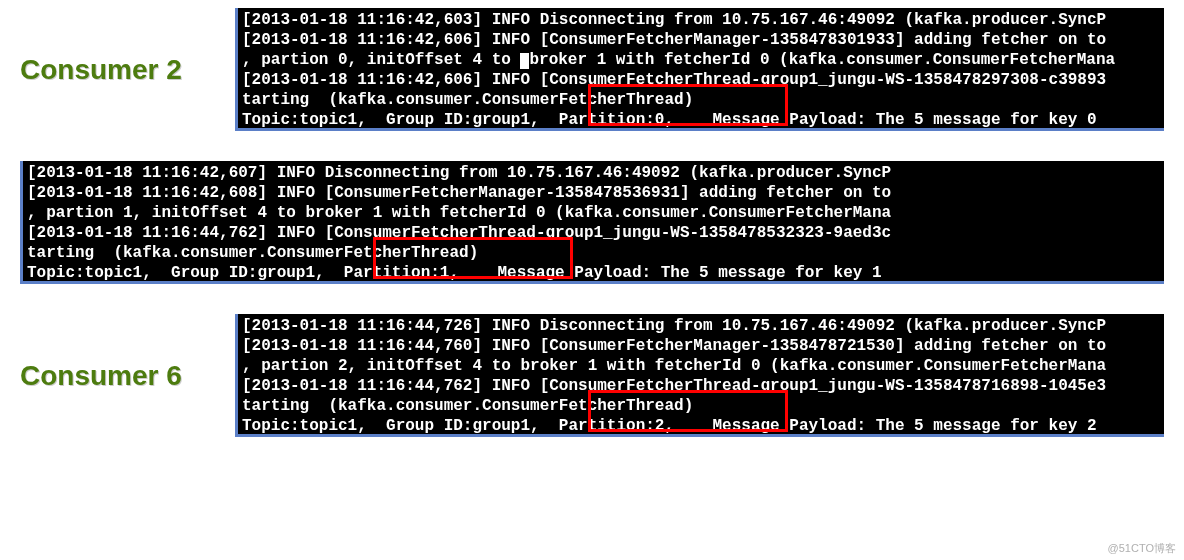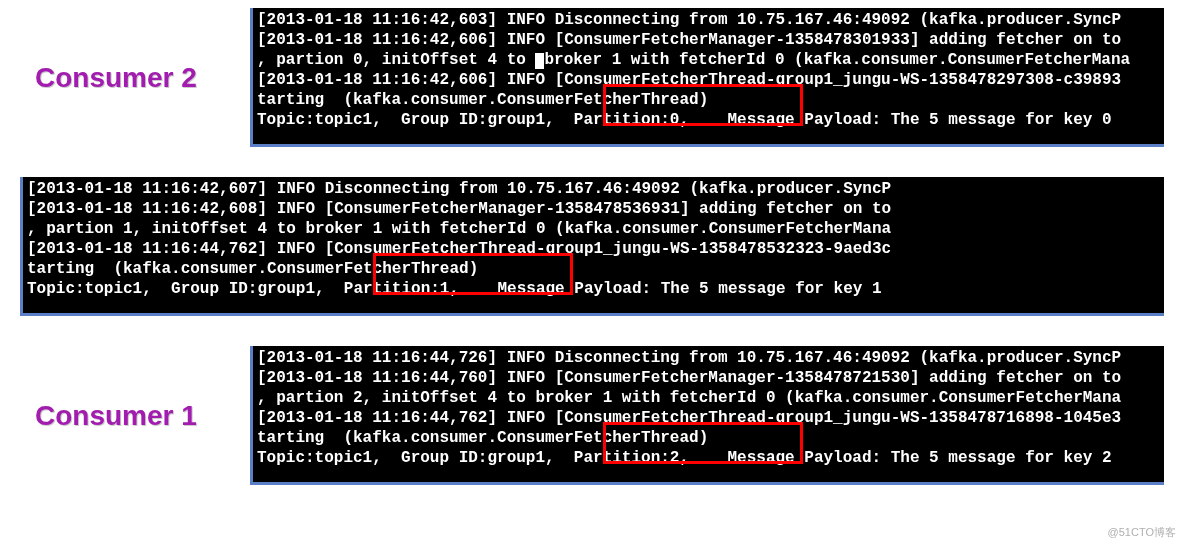--- a/index.html
+++ b/index.html
@@ -18,44 +18,43 @@
     .consumer-block {
       display: flex;
       align-items: center;
       margin-bottom: 30px;
     }
     .consumer-label {
       width: 215px;
       flex-shrink: 0;
       font-size: 28px;
       font-weight: bold;
-      color: #a21caf;
+      color: #4d7c0f;
       text-shadow: 1px 1px 0 #ccc;
       padding-right: 10px;
-      margin-left: 15px;
     }
     .terminal-wrapper {
       border: 3px solid #5b7fc7;
       border-top: none;
       border-right: none;
       flex-grow: 1;
       overflow: hidden;
     }
     .terminal {
       background: #000000;
       color: #ffffff;
       font-family: 'Courier New', monospace;
       font-size: 16px;
       font-weight: bold;
       line-height: 20px;
       padding: 2px 4px;
       white-space: pre;
       overflow: hidden;
       position: relative;
-      height: 136px;
+      height: 120px;
     }
     .terminal-line {
       white-space: pre;
       height: 20px;
     }
     .cursor-block {
       background: #ffffff;
       display: inline-block;
       width: 9px;
       height: 16px;
@@ -63,40 +62,40 @@
     }
     .highlight-box {
       position: absolute;
       border: 3px solid #ff0000;
       background: transparent;
       pointer-events: none;
     }
     .watermark {
       position: fixed;
       right: 8px;
-      bottom: 20px;
+      bottom: 4px;
       font-size: 11px;
       color: #b0b0b0;
     }
   </style>
 </head>
 <body>
 
 <div id="container">
     <div class="consumer-block">
       <div class="consumer-label">Consumer 2</div>
       <div class="terminal-wrapper">
         <div class="terminal"><div class="terminal-line">[2013-01-18 11:16:42,603] INFO Disconnecting from 10.75.167.46:49092 (kafka.producer.SyncP</div><div class="terminal-line">[2013-01-18 11:16:42,606] INFO [ConsumerFetcherManager-1358478301933] adding fetcher on to</div><div class="terminal-line"><span>, partion 0, initOffset 4 to </span><span class="cursor-block"></span><span>broker 1 with fetcherId 0 (kafka.consumer.ConsumerFetcherMana</span></div><div class="terminal-line">[2013-01-18 11:16:42,606] INFO [ConsumerFetcherThread-group1_jungu-WS-1358478297308-c39893</div><div class="terminal-line">tarting  (kafka.consumer.ConsumerFetcherThread)</div><div class="terminal-line">Topic:topic1,  Group ID:group1,  Partition:0,    Message Payload: The 5 message for key 0 </div><div class="highlight-box" style="left: 350px; top: 76px; width: 200px; height: 42px;"></div></div>
       </div>
     </div>
     <div class="consumer-block">
       <div class="terminal-wrapper">
         <div class="terminal"><div class="terminal-line">[2013-01-18 11:16:42,607] INFO Disconnecting from 10.75.167.46:49092 (kafka.producer.SyncP</div><div class="terminal-line">[2013-01-18 11:16:42,608] INFO [ConsumerFetcherManager-1358478536931] adding fetcher on to</div><div class="terminal-line">, partion 1, initOffset 4 to broker 1 with fetcherId 0 (kafka.consumer.ConsumerFetcherMana</div><div class="terminal-line">[2013-01-18 11:16:44,762] INFO [ConsumerFetcherThread-group1_jungu-WS-1358478532323-9aed3c</div><div class="terminal-line">tarting  (kafka.consumer.ConsumerFetcherThread)</div><div class="terminal-line">Topic:topic1,  Group ID:group1,  Partition:1,    Message Payload: The 5 message for key 1 </div><div class="highlight-box" style="left: 350px; top: 76px; width: 200px; height: 42px;"></div></div>
       </div>
     </div>
     <div class="consumer-block">
-      <div class="consumer-label">Consumer 1</div>
+      <div class="consumer-label">Consumer 6</div>
       <div class="terminal-wrapper">
         <div class="terminal"><div class="terminal-line">[2013-01-18 11:16:44,726] INFO Disconnecting from 10.75.167.46:49092 (kafka.producer.SyncP</div><div class="terminal-line">[2013-01-18 11:16:44,760] INFO [ConsumerFetcherManager-1358478721530] adding fetcher on to</div><div class="terminal-line">, partion 2, initOffset 4 to broker 1 with fetcherId 0 (kafka.consumer.ConsumerFetcherMana</div><div class="terminal-line">[2013-01-18 11:16:44,762] INFO [ConsumerFetcherThread-group1_jungu-WS-1358478716898-1045e3</div><div class="terminal-line">tarting  (kafka.consumer.ConsumerFetcherThread)</div><div class="terminal-line">Topic:topic1,  Group ID:group1,  Partition:2,    Message Payload: The 5 message for key 2 </div><div class="highlight-box" style="left: 350px; top: 76px; width: 200px; height: 42px;"></div></div>
       </div>
     </div>
   </div>
 <div class="watermark">@51CTO博客</div>
 
 </body></html>

